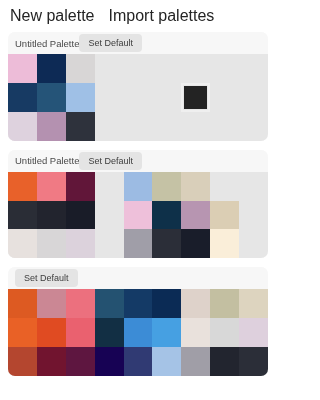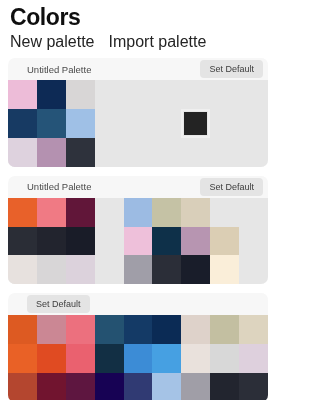--- a/index.html
+++ b/index.html
@@ -66,24 +66,22 @@
   .palette-card {
     background: #f7f7f7;
     border-radius: 7px;
     overflow: hidden;
   }
 
   .palette-head {
     height: 22px;
     display: flex;
     align-items: center;
-    justify-content: space-between;
     padding: 0 5px 0 7px;
     background: #f7f7f7;
-    margin-left: 12px;
   }
 
   .palette-name {
     font-size: 9.5px;
     line-height: 11px;
     color: #4a4a4a;
     white-space: nowrap;
     overflow: hidden;
     text-overflow: ellipsis;
   }
@@ -141,24 +139,23 @@
     bottom: 3px;
     z-index: 2;
   }
 </style>
 </head>
 <body>
 
 <div class="screen">
 
   <div class="page-header">
-    <div class="page-title">Colors</div>
     <div class="header-actions">
       <span class="header-action">New palette</span>
-      <span class="header-action">Import palette</span>
+      <span class="header-action">Import palettes</span>
     </div>
   </div>
 
   <div class="palette-list" id="palette-list">
       <div class="palette-card">
         <div class="palette-head">
           <div class="palette-name">Untitled Palette</div>
           <button class="set-default-btn">Set Default</button>
         </div>
         <div class="swatch-grid" style="background: rgb(230, 230, 230); grid-template-columns: repeat(9, 1fr);">

